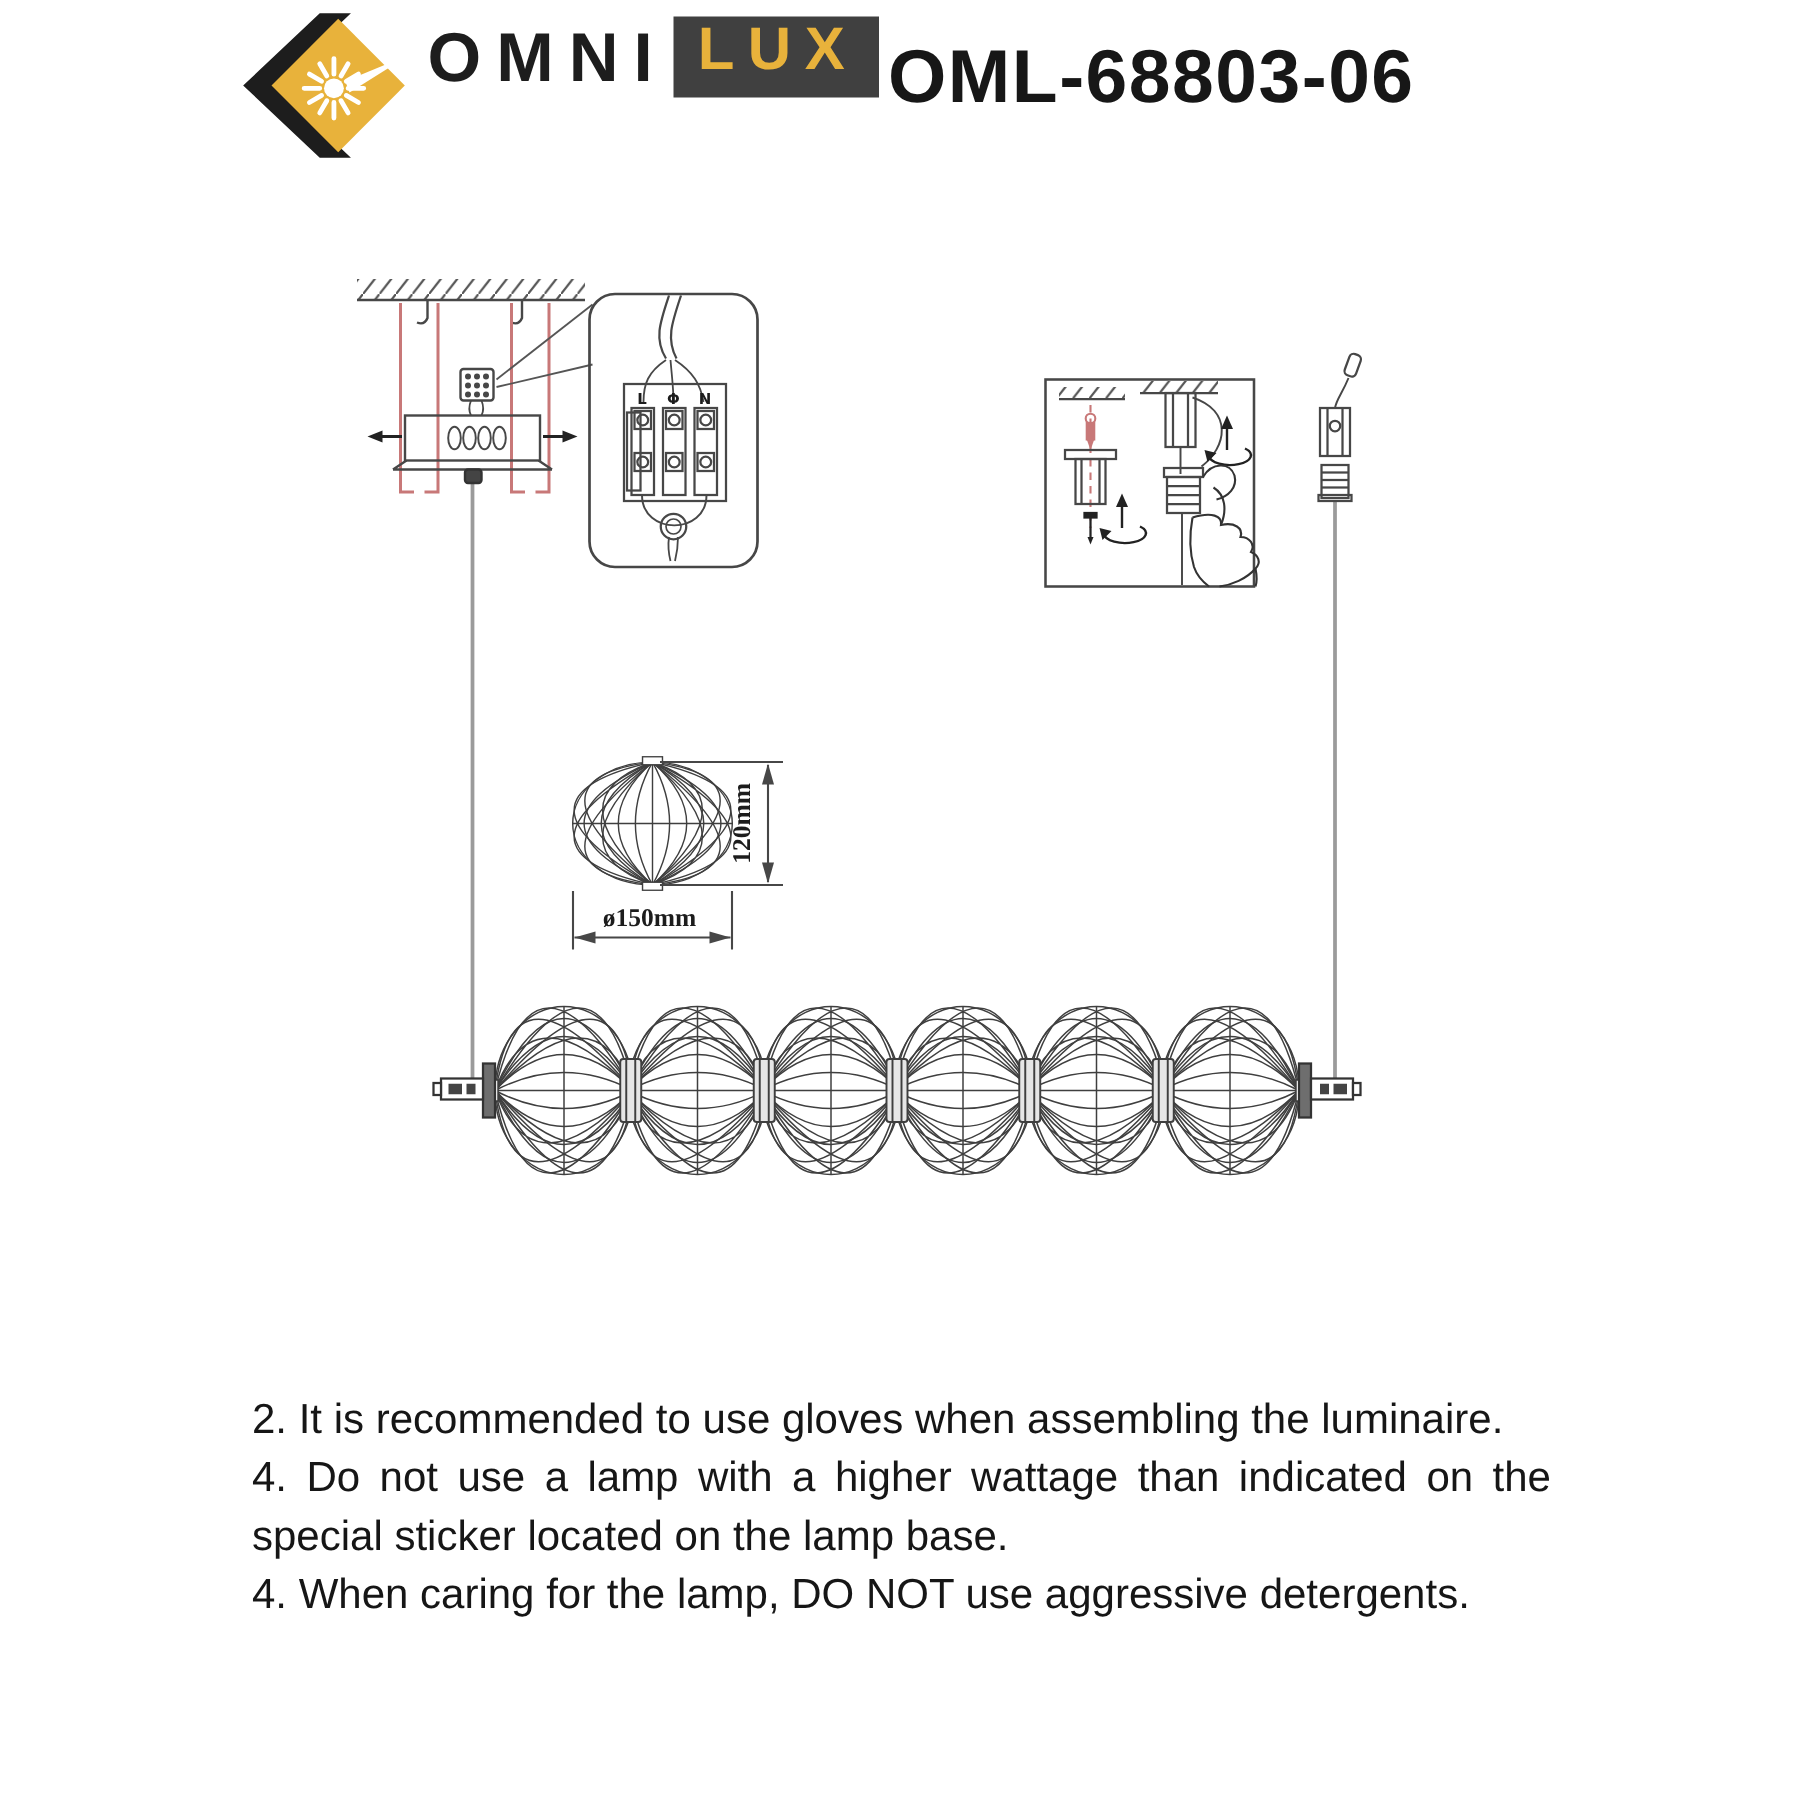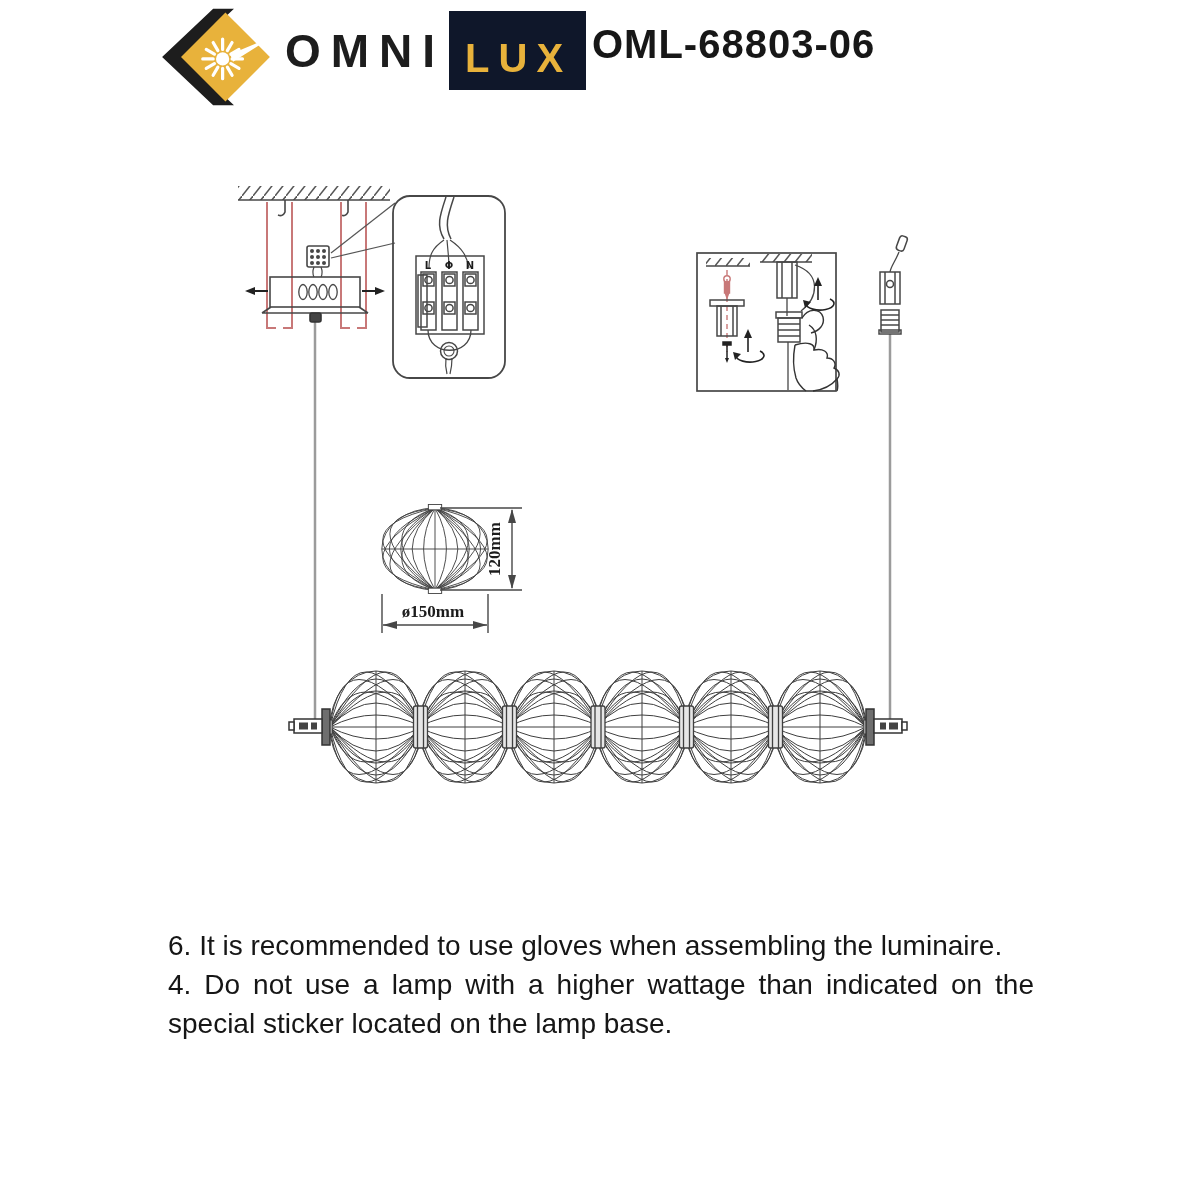--- a/index.html
+++ b/index.html
@@ -4,24 +4,24 @@
 <style>
   html,body{margin:0;padding:0;background:#fff;}
   .page{position:relative;width:1200px;height:1200px;background:#fff;overflow:hidden;
         font-family:"Liberation Sans",sans-serif;color:#1c1c1c;}
   
   .logo{position:absolute;left:153px;top:5px;display:flex;align-items:flex-start;}
   .logo-mark{width:126px;height:104px;}
   .logo-text{margin-left:6px;padding-top:6px;}
   .brand-row{display:flex;align-items:center;}
   .brand-omni{font-size:46px;font-weight:bold;letter-spacing:10px;color:#1d1d1d;line-height:1;}
-  .lux-box{background:#0f172a;margin-left:4px;padding:27px 14px 12px 16px;display:inline-block;}
+  .lux-box{background:#404040;margin-left:4px;padding:2px 14px 12px 16px;display:inline-block;}
   .lux-box span{font-size:40px;font-weight:bold;letter-spacing:9px;color:#E8B23B;line-height:1;}
   .tagline{margin-top:9px;font-size:17px;font-weight:bold;letter-spacing:11.5px;color:#1d1d1d;}
-  .model{position:absolute;left:592px;top:22px;margin:0;font-size:40px;font-weight:bold;
+  .model{position:absolute;left:592px;top:22px;margin:0;font-size:50px;font-weight:bold;
          letter-spacing:1px;color:#171717;font-family:"Liberation Sans",sans-serif;}
   
   svg.diagram{position:absolute;left:0;top:0;}
   .dimtext{font-family:"Liberation Serif",serif;font-weight:bold;font-size:17px;fill:#1c1c1c;}
   .termtext{font-family:"DejaVu Sans",sans-serif;font-weight:bold;font-size:10px;fill:#1c1c1c;}
   
   .instructions{position:absolute;left:168px;top:926px;width:866px;}
   .instructions p{margin:0;font-size:28px;line-height:39px;color:#161616;
                   text-align:justify;}
 </style>
@@ -278,17 +278,18 @@
         <rect x="866" y="709" width="8" height="36" fill="#6e6e6e"></rect>
         <rect x="874" y="719" width="28" height="14" fill="#fff"></rect>
         <rect x="880" y="722.5" width="6" height="7" fill="#444" stroke="none"></rect>
         <rect x="889" y="722.5" width="9" height="7" fill="#444" stroke="none"></rect>
         <rect x="902" y="722" width="5" height="8" fill="#fff"></rect>
       </g>
     </g>
   </svg>
 
   <div class="instructions">
-    <p>6. It is recommended to use gloves when assembling the luminaire.</p>
+    <p>2. It is recommended to use gloves when assembling the luminaire.</p>
     <p>4. Do not use a lamp with a higher wattage than indicated on the special sticker located on the lamp base.</p>
+    <p>4. When caring for the lamp, DO NOT use aggressive detergents.</p>
   </div>
 
 </div>
 
 </body></html>

